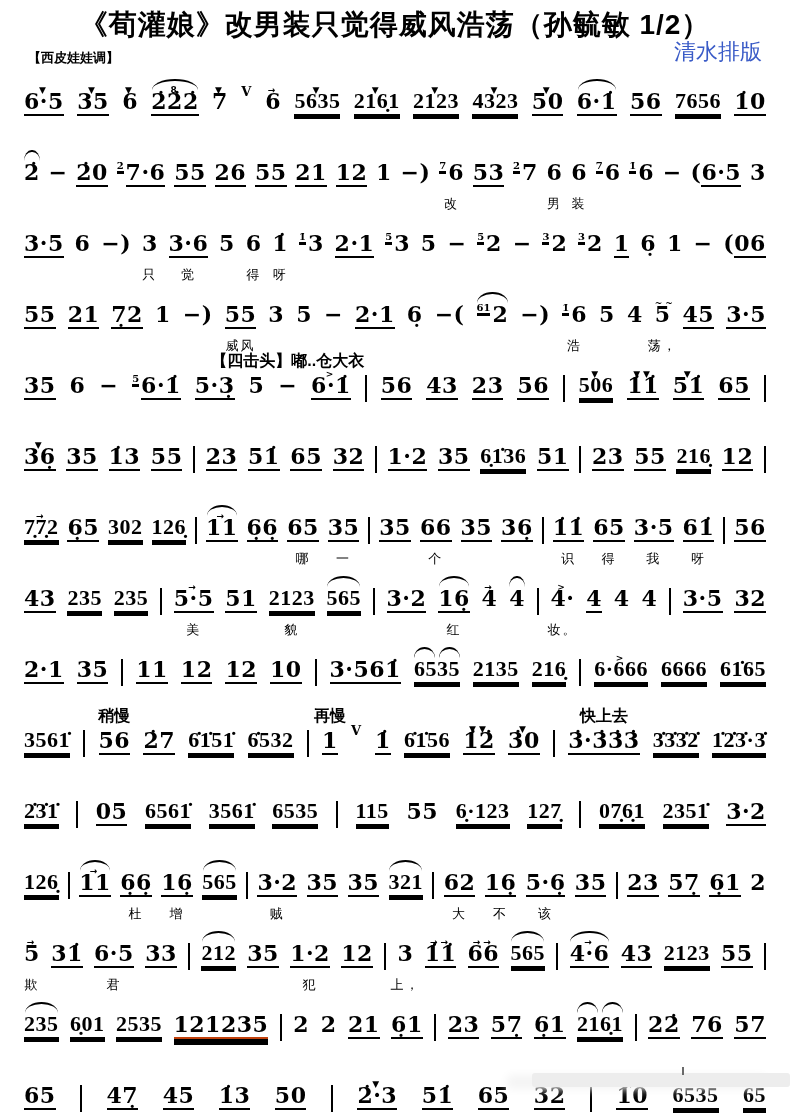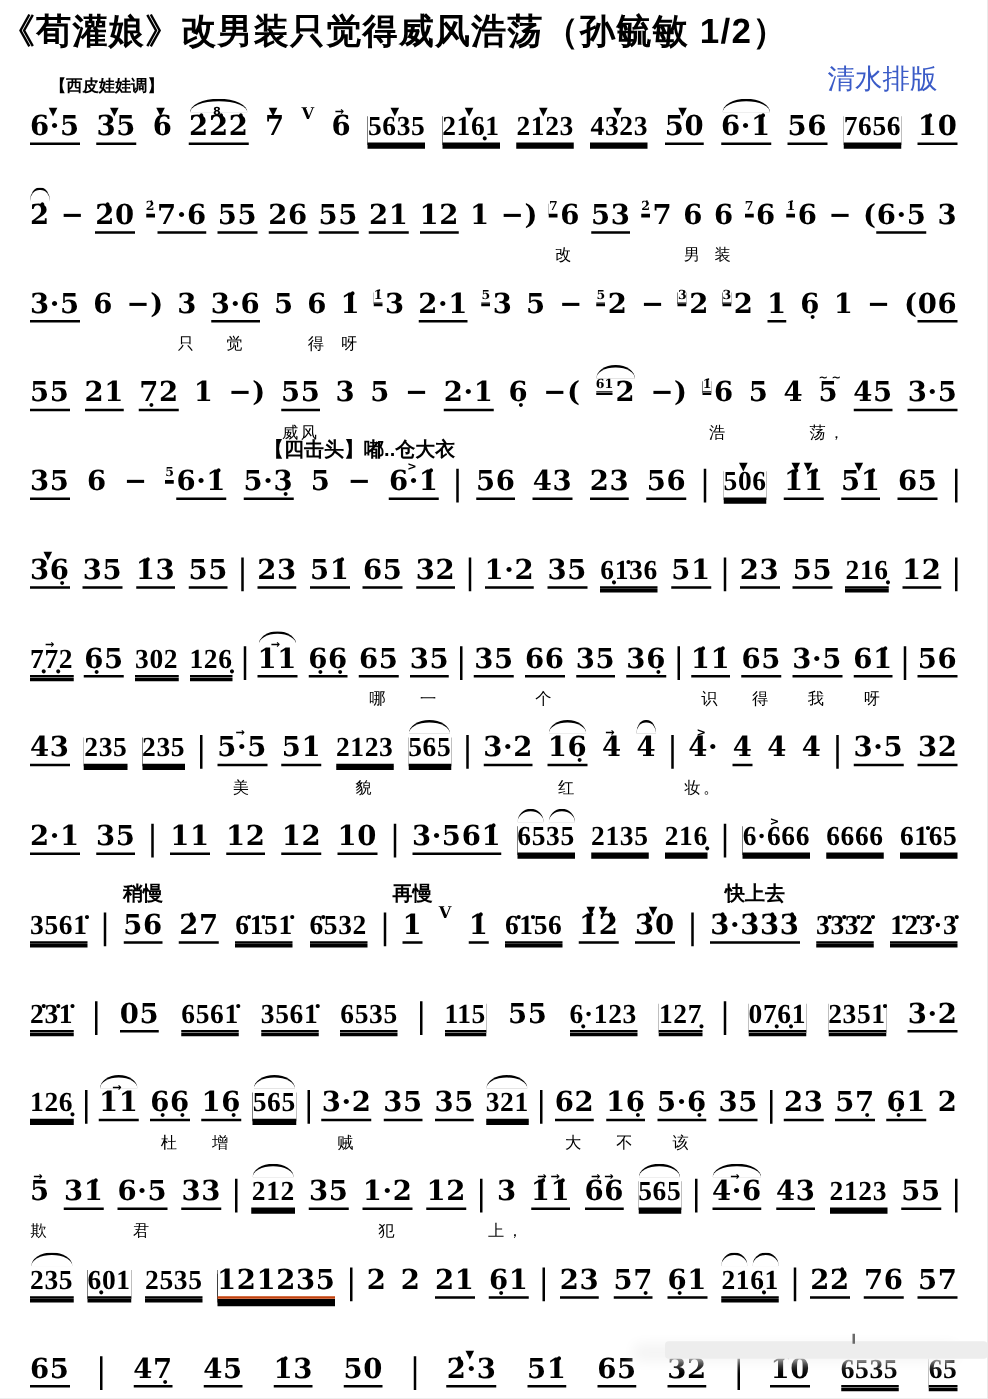--- a/index.html
+++ b/index.html
@@ -1,20 +1,20 @@
 <!DOCTYPE html>
 <html><head>
 <meta charset="utf-8">
 <style>
   html,body{margin:0;padding:0;background:#d9d9d9;}
   .page{width:790px;height:1119px;background:#ffffff;position:relative;overflow:hidden;margin:0 auto;
         font-family:"DejaVu Serif",serif;}
-  .title{ font-size:28px;font-weight:700;padding-top:6px;
+  .title{ text-align:center;font-size:28px;font-weight:700;padding-top:6px;
         font-family:"Liberation Sans","DejaVu Sans",sans-serif;color:#000;letter-spacing:1px;}
-  .subrow{display:flex;justify-content:space-between;align-items:flex-end;padding:0 40px;margin-top:12px;height:22px;}
+  .subrow{display:flex;justify-content:space-between;align-items:flex-end;padding:0 28px;margin-top:1px;height:22px;}
   .mode{font-size:13px;font-weight:700;font-family:"Liberation Sans","DejaVu Sans",sans-serif;color:#000;}
   .credit{font-size:22px;font-family:"Liberation Sans","DejaVu Sans",sans-serif;}
   .lines{position:absolute;left:0;right:0;top:66px;}
   .line{position:relative;height:71px;margin:0 24px;}
   .notes{position:absolute;left:0;right:0;top:24px;display:flex;justify-content:space-between;align-items:flex-start;}
   .note{position:relative;font-size:22px;line-height:1;color:#000;}
   .nmain,.pp{font-family:"DejaVu Serif",serif;font-weight:700;letter-spacing:0.5px;display:inline-block;line-height:1;}
   .u1{border-bottom:2px solid #000;padding-bottom:2px;}
   .u2{border-bottom:2px solid #000;padding-bottom:2px;box-shadow:0 3px 0 #000;font-family:Liberation Serif, serif;}
   .u3{border-bottom:2px solid #c2410c;padding-bottom:2px;box-shadow:0 3px 0 #000,0 6px 0 #000;}

